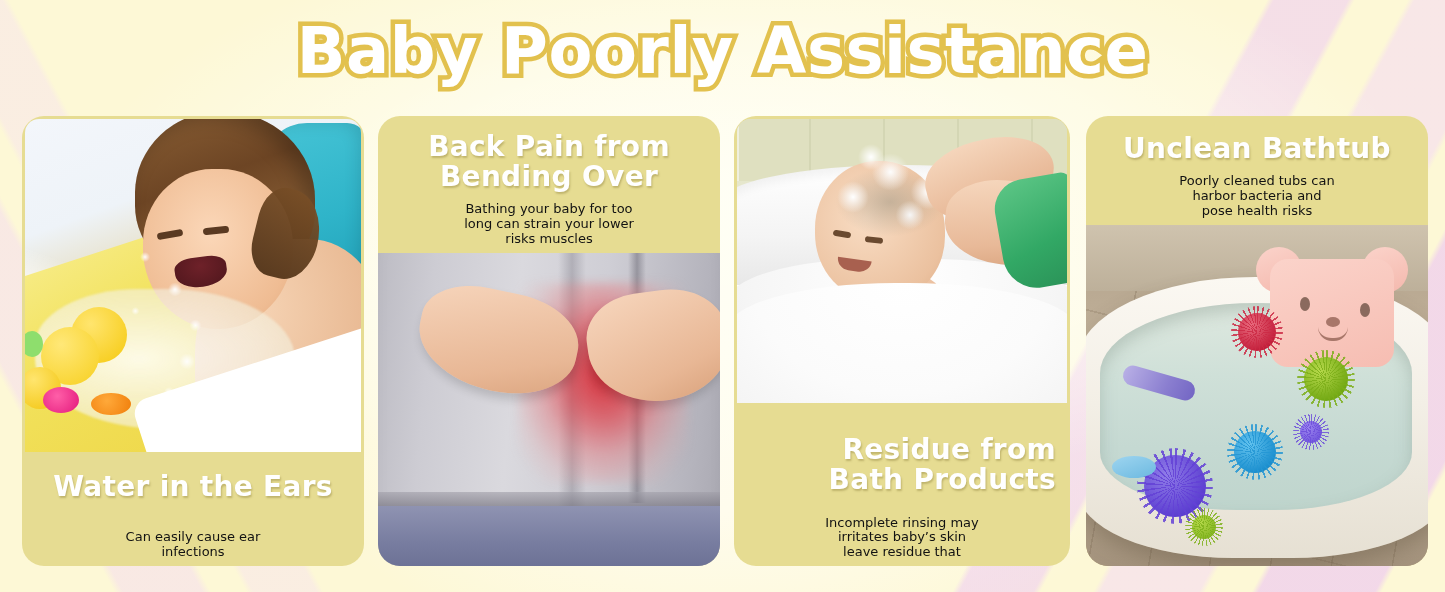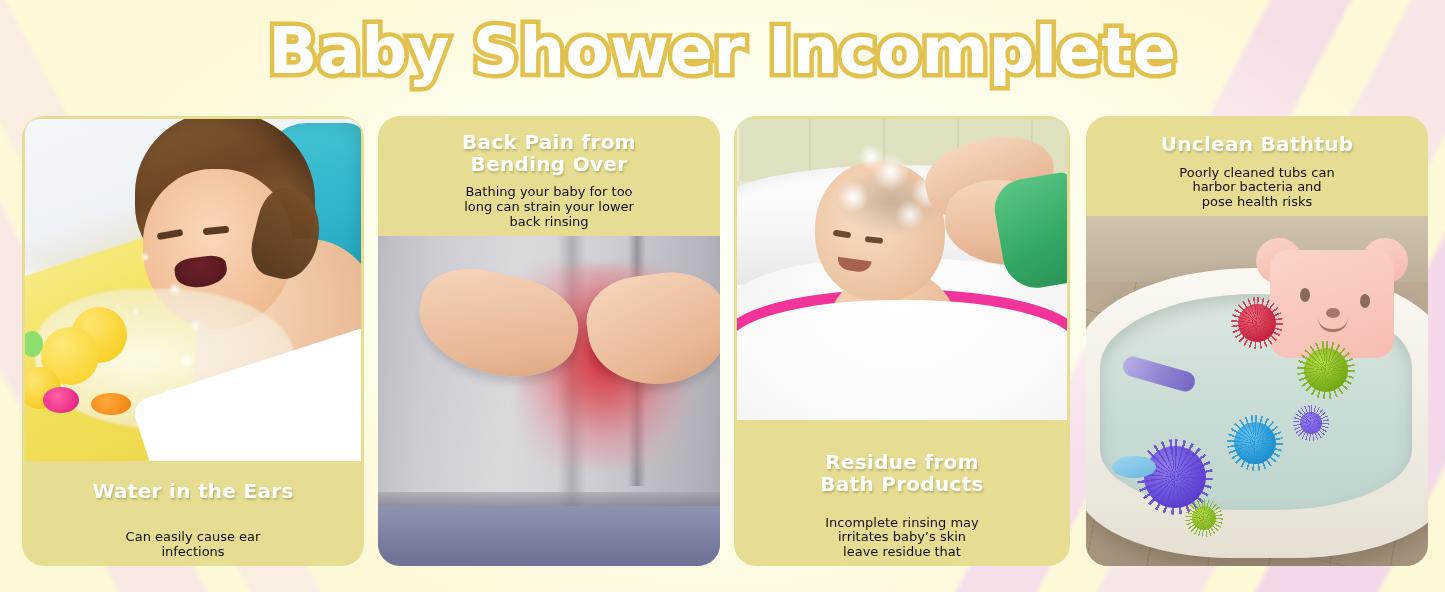--- a/index.html
+++ b/index.html
@@ -73,21 +73,21 @@
   .card.c4 { left: 1086px; width: 342px; }
 
   .card-text {
     padding: 8px 14px 6px;
     flex: 0 0 auto;
     text-align: center;
   }
   .card-head {
     color: #ffffff;
     font-weight: 700;
-    font-size: 20px;
+    font-size: 28px;
     line-height: 1.08;
     letter-spacing: 0.3px;
     font-family: "DejaVu Sans", sans-serif;
     text-shadow: 1px 2px 2px rgba(120,105,40,0.35);
     margin-bottom: 10px;
   }
   .card-desc {
     color: #121212;
     font-weight: 400;
     font-size: 13px;
@@ -382,21 +382,21 @@
     border-radius: 12px;
     transform: rotate(16deg);
   }
 </style>
 </head>
 <body>
 
 <div id="bg-layer"></div>
 <div id="bg-glow"></div>
 
-<div id="page-title">Baby Shower Incomplete</div>
+<div id="page-title">Baby Poorly Assistance</div>
 
 <div id="cards">
 
   <div class="card c1">
     <div class="photo ph1 rounded-top">
       <div class="yellowrim"></div>
       <div class="teal"></div>
       <div class="teal2"></div>
       <div class="head"></div>
       <div class="body"></div>
@@ -426,21 +426,21 @@
 
   <div class="card c2">
     <div class="card-text">
       <div class="card-head" style="margin-top:8px;">
         <div>Back Pain from</div>
         <div>Bending Over</div>
       </div>
       <div class="card-desc">
         <div>Bathing your baby for too</div>
         <div>long can strain your lower</div>
-        <div>back rinsing</div>
+        <div>risks muscles</div>
       </div>
     </div>
     <div class="photo ph2 flush-bot">
       <div class="shirt"></div>
       <div class="fold1"></div>
       <div class="fold2"></div>
       <div class="pain"></div>
       <div class="hand handL"></div>
       <div class="hand handR"></div>
       <div class="hem"></div>
@@ -460,21 +460,21 @@
       <div class="eye e2"></div>
       <div class="mo"></div>
       <div class="sudgray"></div>
       <div class="suds"></div>
       <div class="armL"></div>
       <div class="armR"></div>
       <div class="sleeve"></div>
       <div class="foam"></div>
     </div>
     <div class="card-text">
-      <div class="card-head" style="margin-top:24px;">
+      <div class="card-head" style="margin-top:24px;text-align:right;">
         <div>Residue from</div>
         <div>Bath Products</div>
       </div>
       <div class="card-desc" style="margin-top:20px;">
         <div>Incomplete rinsing may</div>
         <div>irritates baby’s skin</div>
         <div>leave residue that</div>
       </div>
     </div>
   </div>

